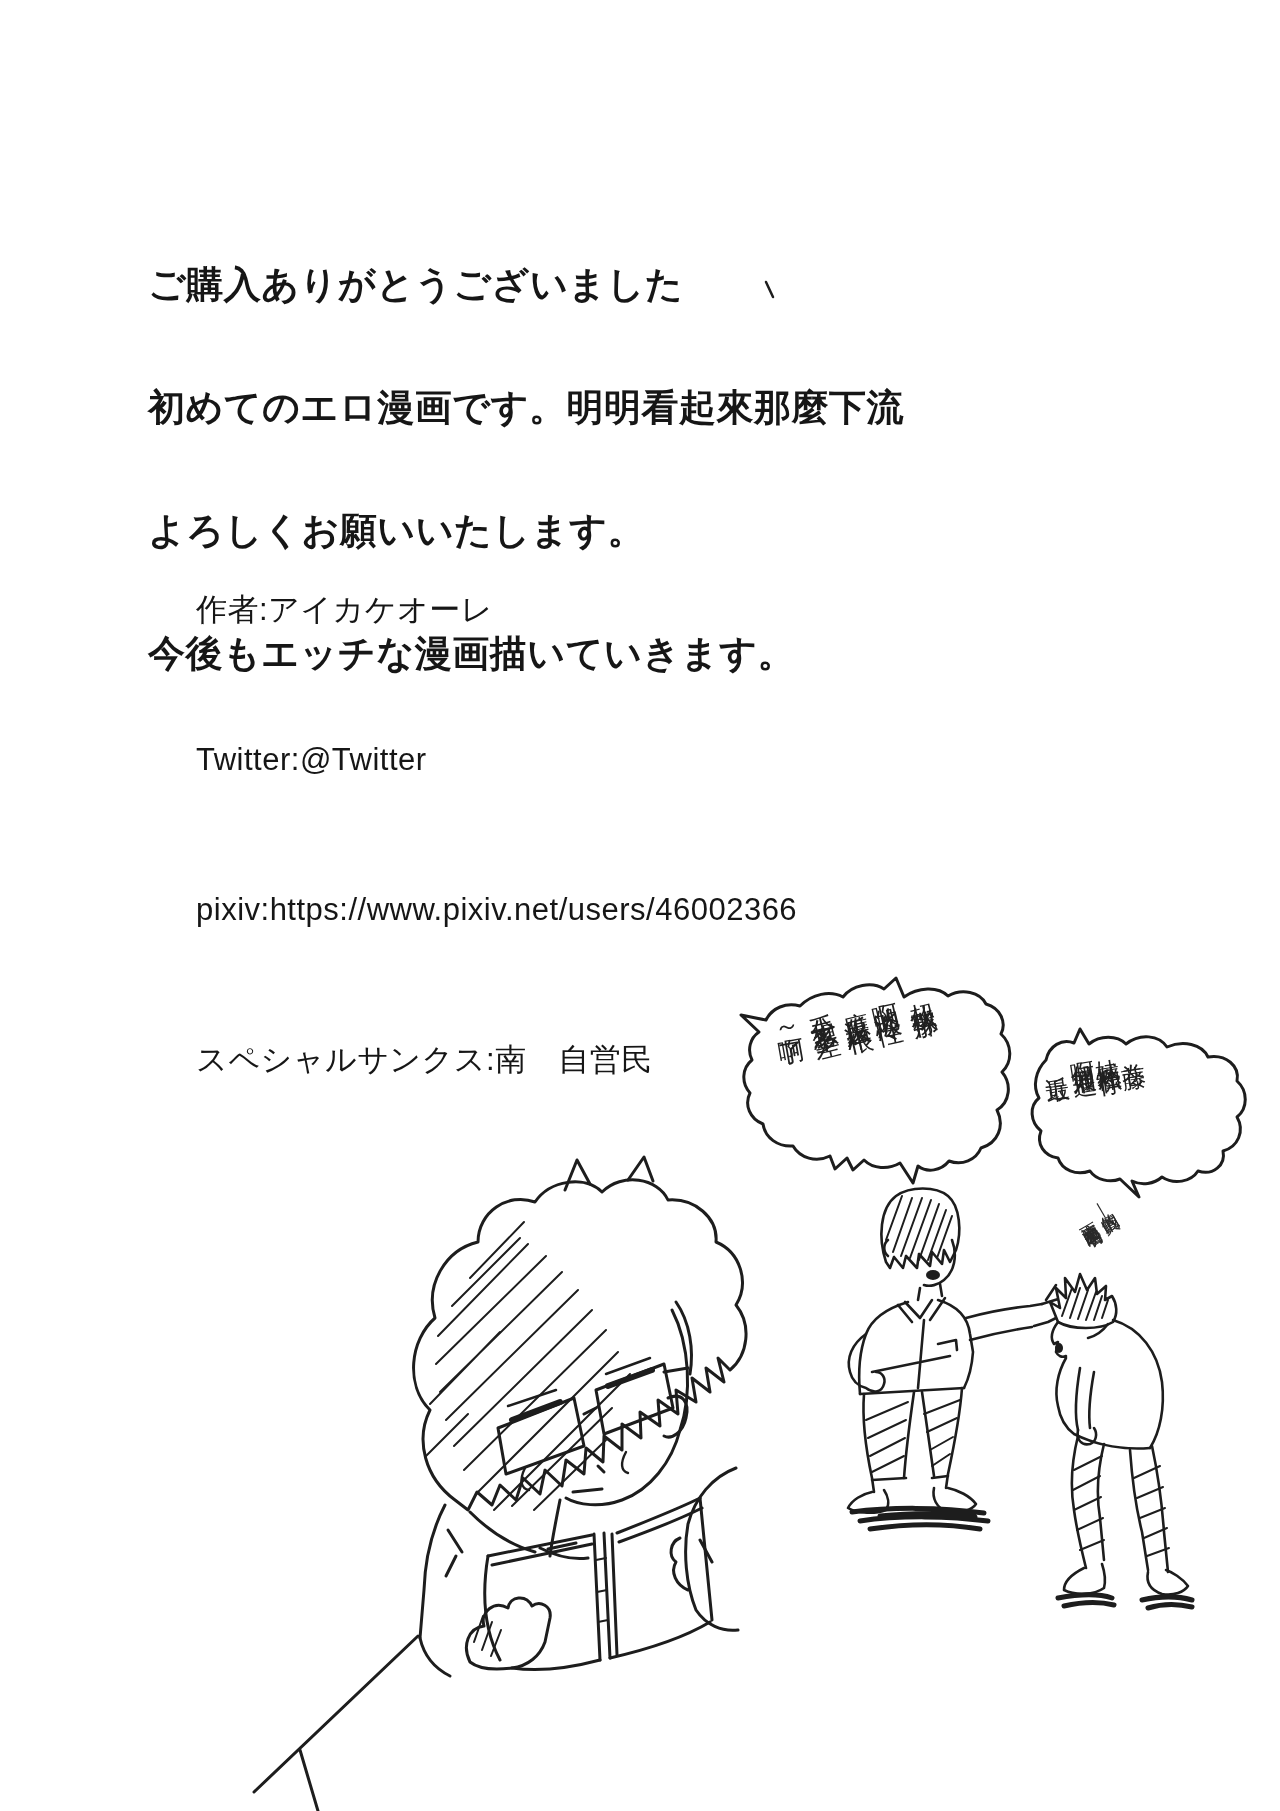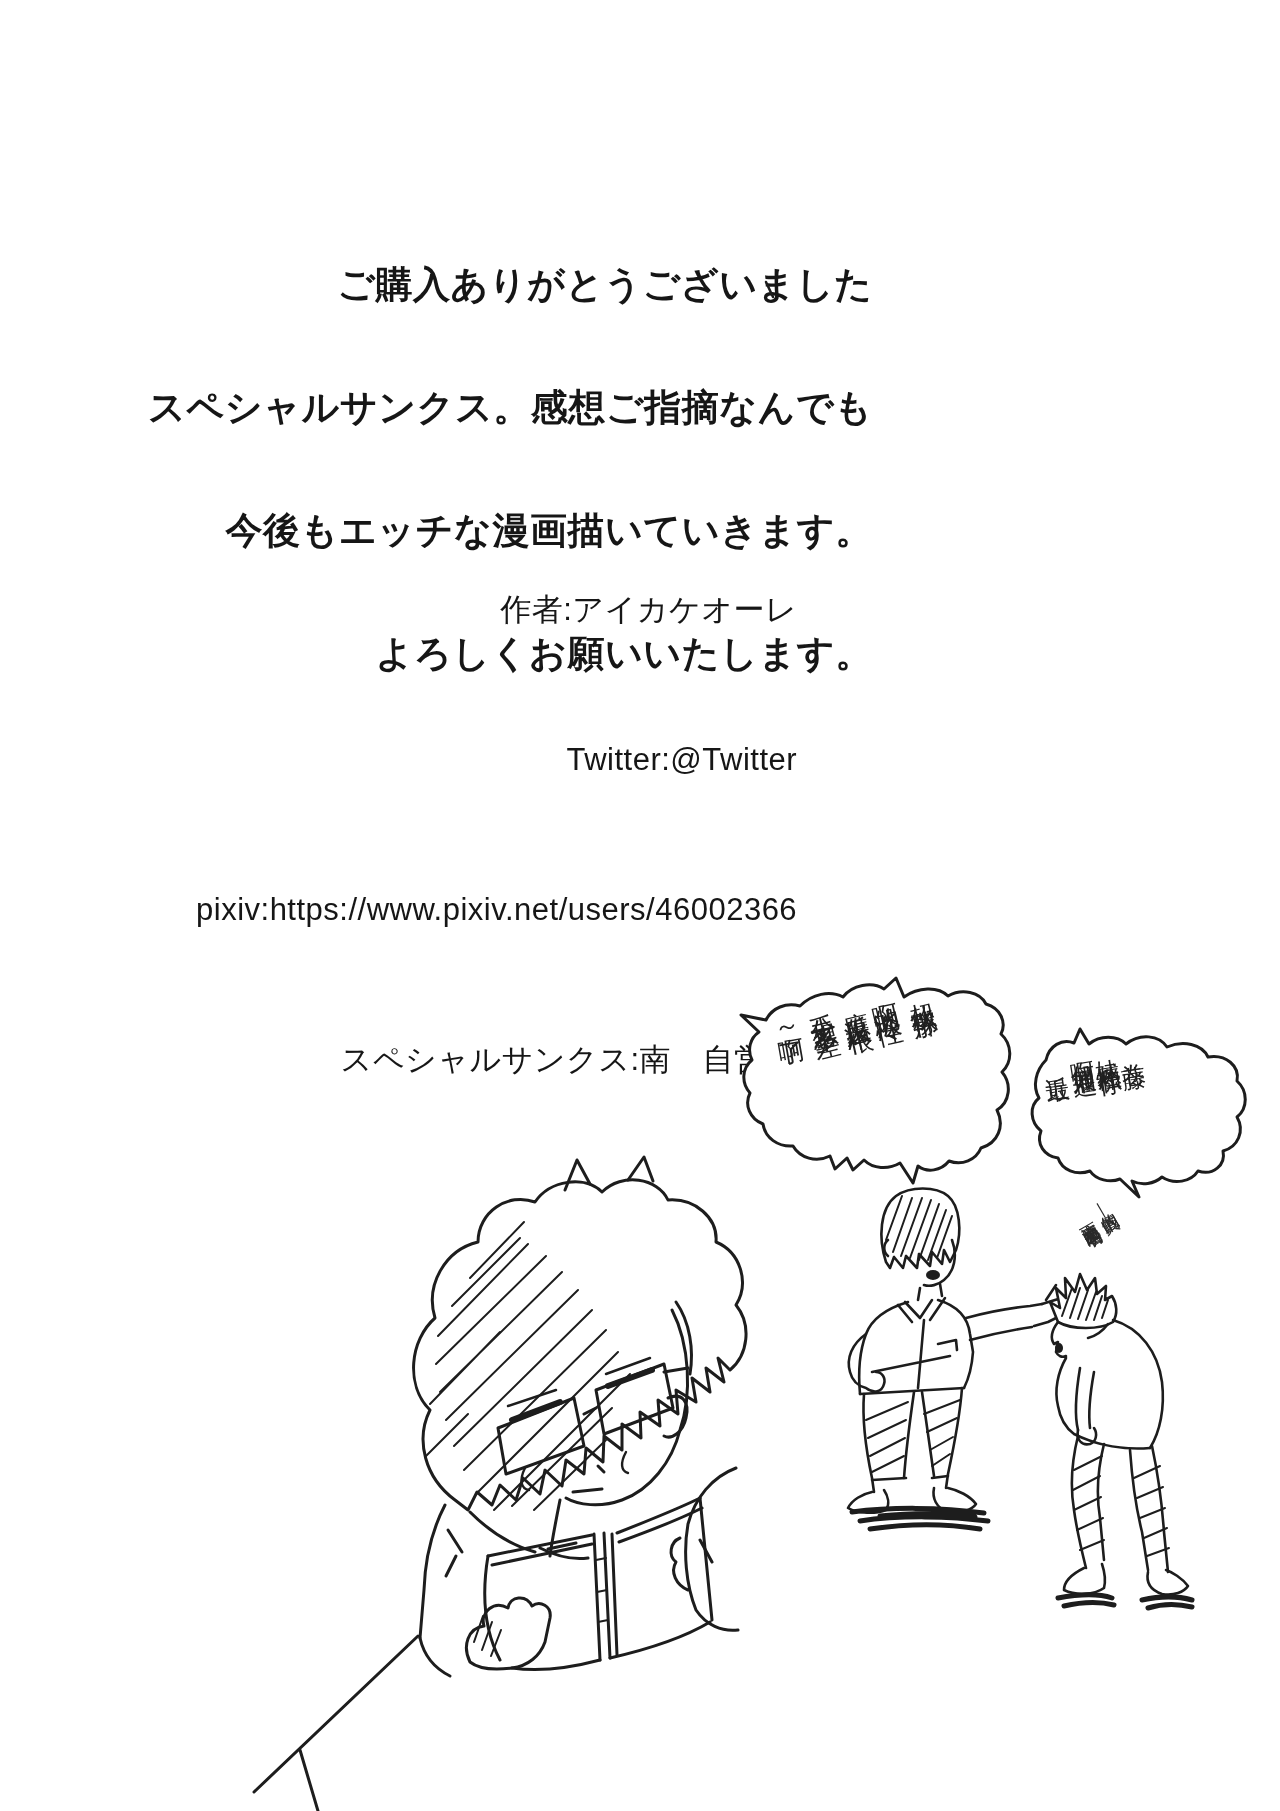--- a/index.html
+++ b/index.html
@@ -4,21 +4,20 @@
 <style>
   html,body{margin:0;padding:0;background:#e8e8e8;}
   .page{
     position:relative;
     width:1280px;height:1811px;
     margin:0 auto;
     background:#ffffff;
     overflow:hidden;
     font-family:"Liberation Sans","DejaVu Sans",sans-serif;
     color:#161616;
-    text-align:right;
   }
   .intro{
     position:absolute;left:148px;top:182px;
     font-size:37px;font-weight:bold;line-height:41px;
     letter-spacing:0.5px;white-space:pre;
   }
   .credits{
     position:absolute;left:155px;top:485px;
     font-size:31px;font-weight:500;line-height:50px;
     letter-spacing:0.5px;white-space:pre;margin-left:41px;
@@ -40,23 +39,23 @@
   .r9{transform:rotate(-9deg);}
   .r30{transform:rotate(-30deg);}
 </style>
 </head>
 <body>
 
 <div class="page">
 
   <div class="intro">
     <div>ご購入ありがとうございました</div>
-    <div>スペシャルサンクス。感想ご指摘なんでも</div>
+    <div>初めてのエロ漫画です。明明看起來那麼下流</div>
+    <div>よろしくお願いいたします。</div>
     <div>今後もエッチな漫画描いていきます。</div>
-    <div>よろしくお願いいたします。</div>
   </div>
 
   <div class="credits">
     <div>作者:アイカケオーレ</div>
     <div>Twitter:@Twitter</div>
     <div>pixiv:https://www.pixiv.net/users/46002366</div>
     <div>スペシャルサンクス:南　自営民</div>
   </div>
 
   <svg class="art" width="1280" height="1811" viewBox="0 0 1280 1811" fill="none" stroke="#1d1d1d" stroke-width="3" stroke-linecap="round" stroke-linejoin="round">

